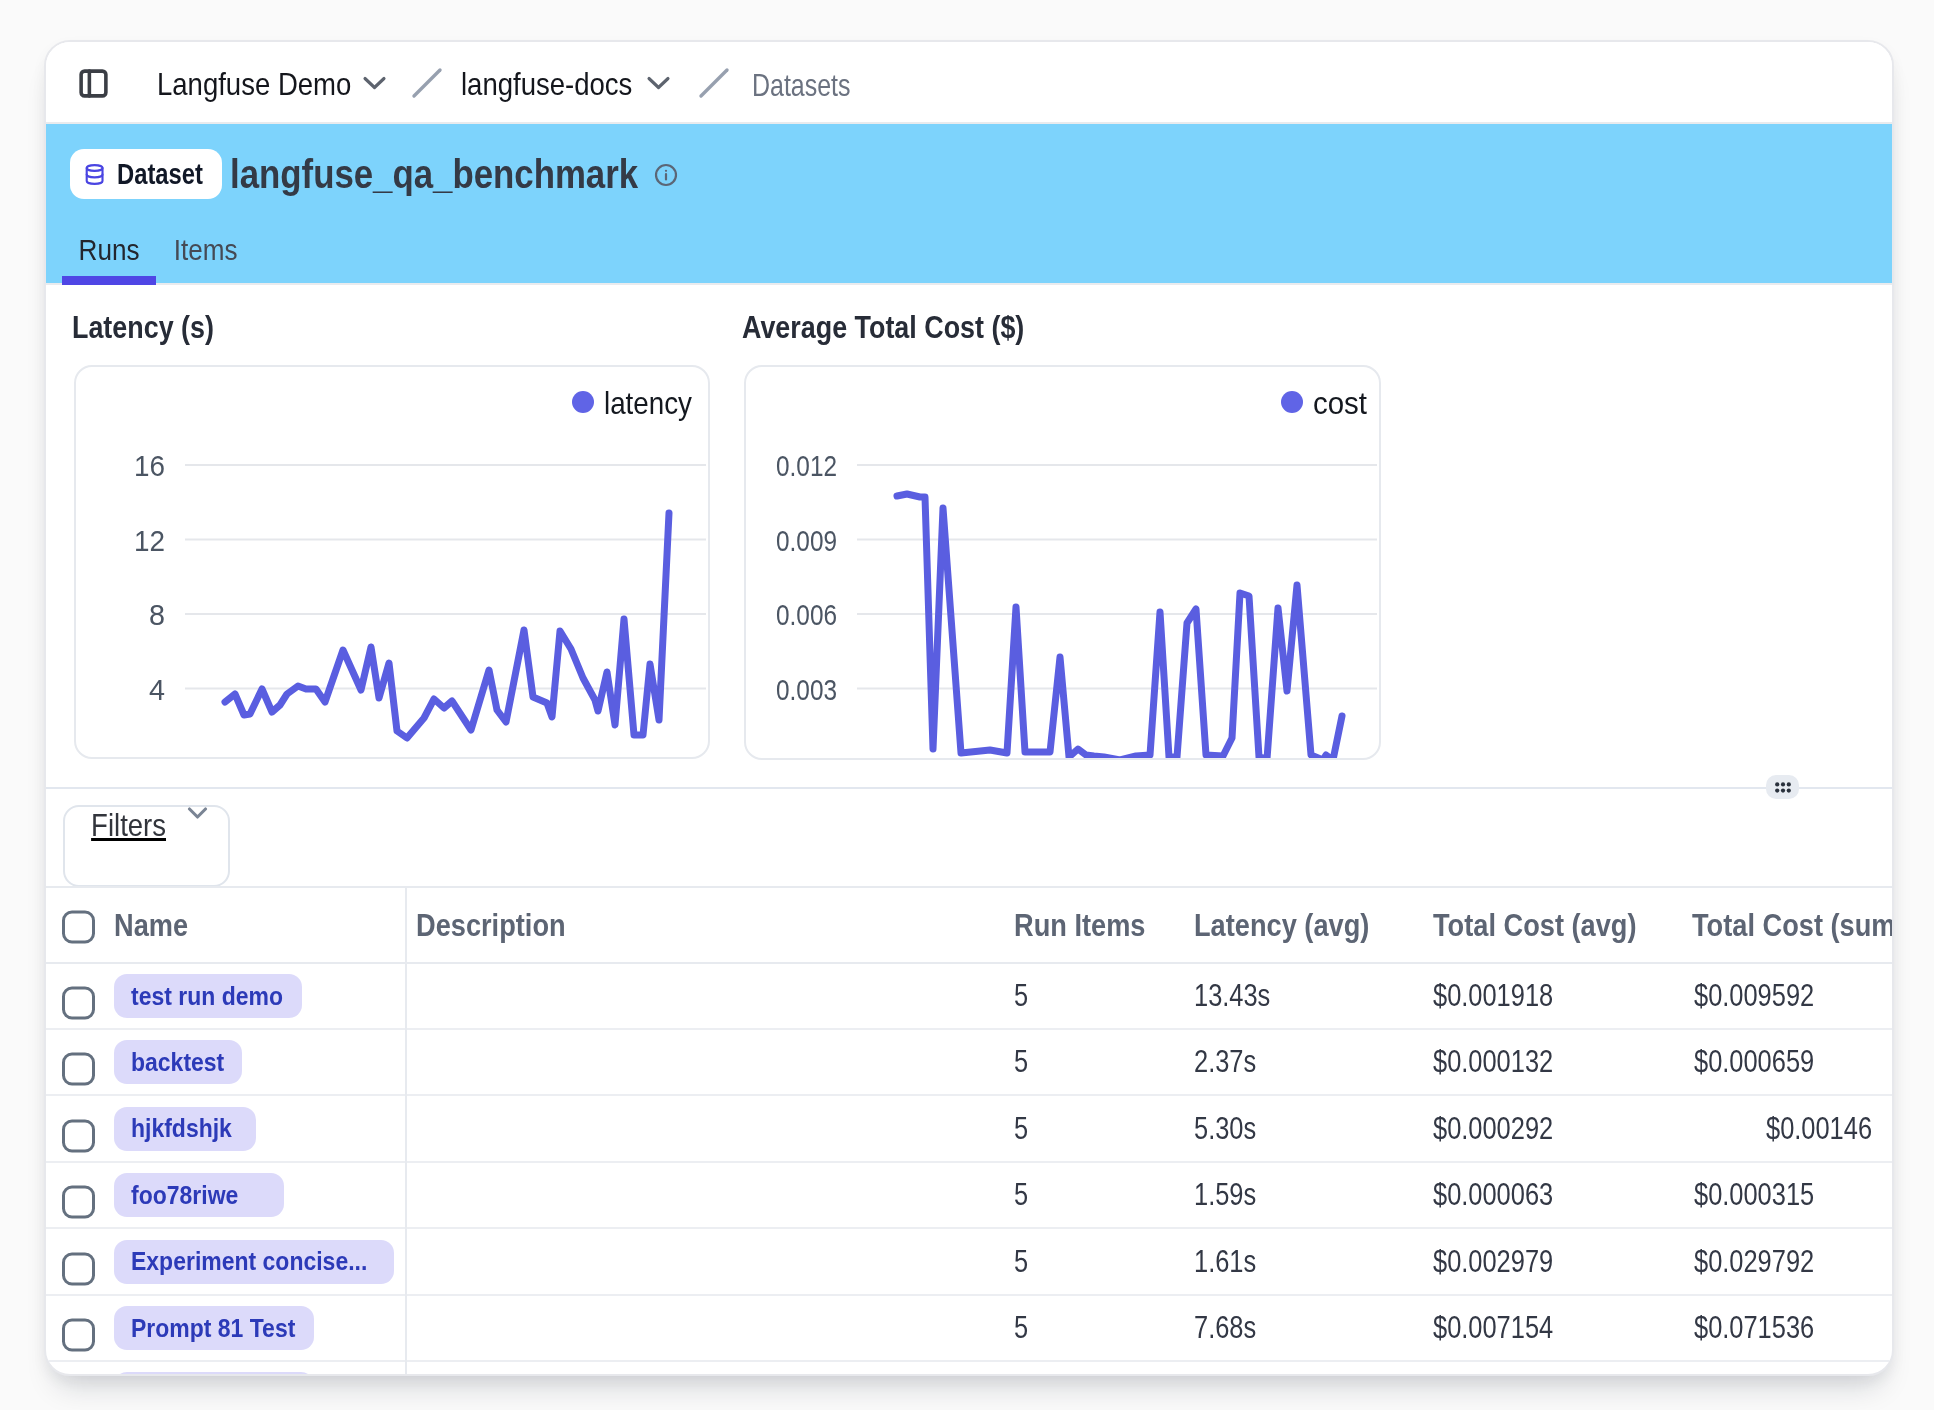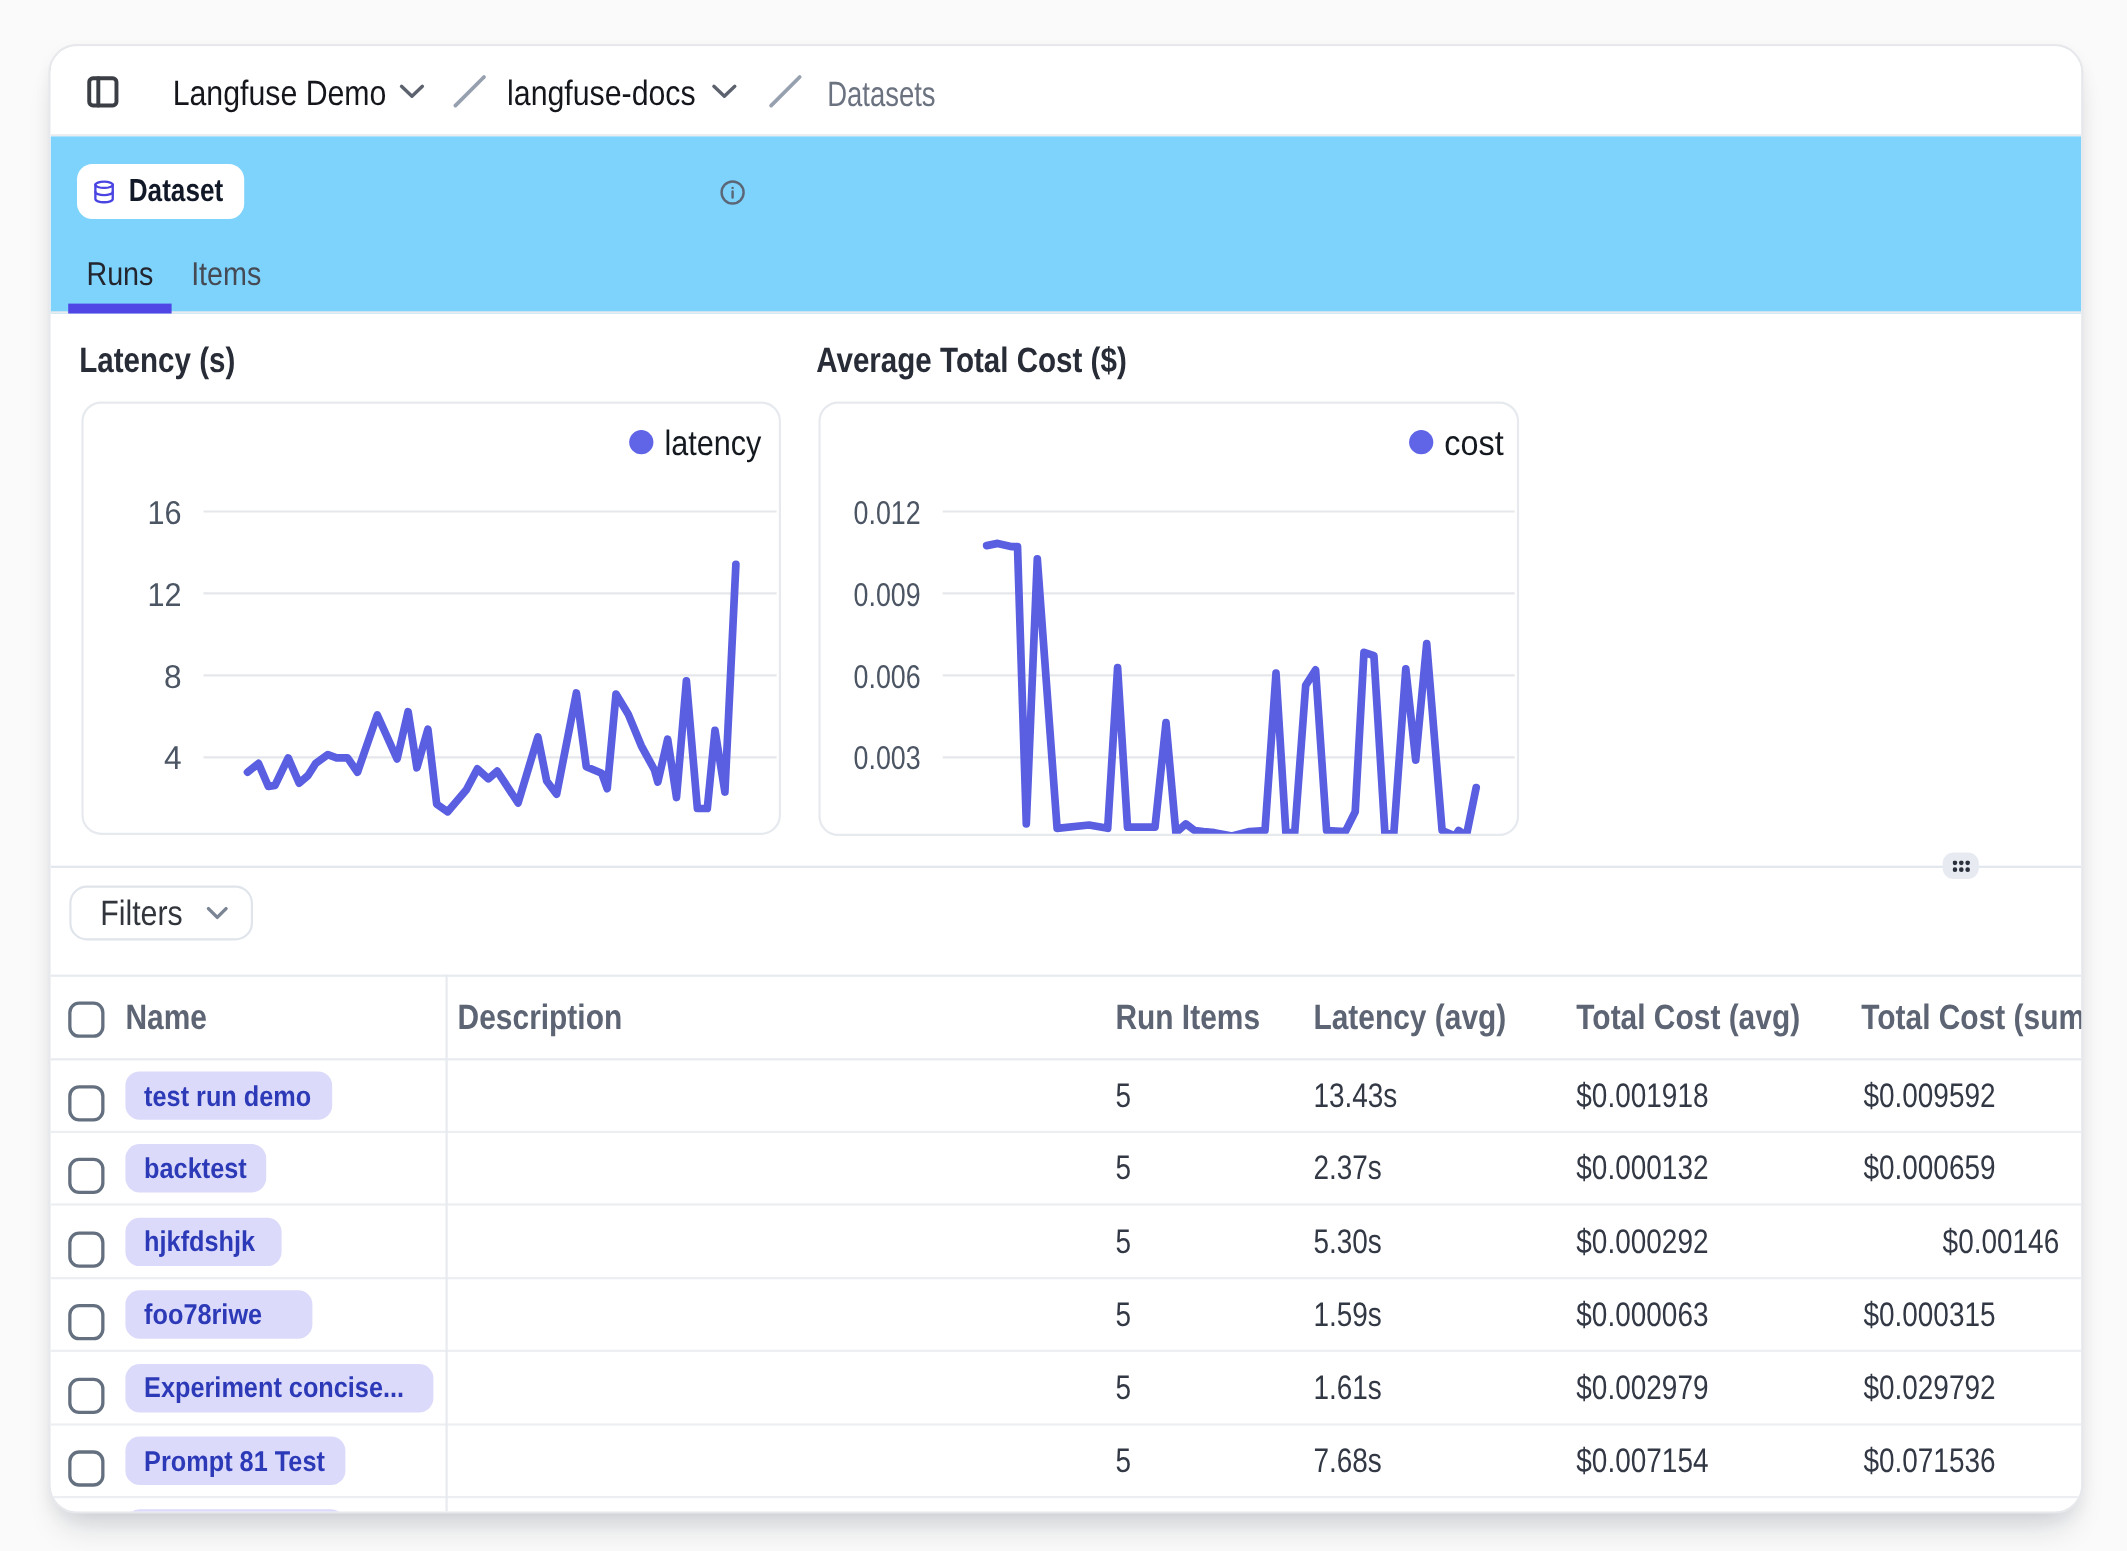--- a/index.html
+++ b/index.html
@@ -24,21 +24,21 @@
   .tabs { position:absolute; left:16px; bottom:0; display:flex; gap:1px; }
   .tab { position:relative; height:58px; padding:0 12px 16px; font-size:30px; display:flex; align-items:flex-end; }
   .tab span { transform:scaleX(.87); transform-origin:50% 50%; }
   .tab.active { color:#23262e; }
   .tab.idle { color:#454a55; }
   .underline { position:absolute; left:0; bottom:-2px; width:100%; height:9px; background:#4f46e5; }
   
   .ctitle { position:absolute; font-size:32px; font-weight:700; color:#272c37; white-space:nowrap; transform:scaleX(.84); transform-origin:0 0; }
   .ccard { position:absolute; background:#fff; border:2px solid #e6e9ee; border-radius:18px; }
   
-  .fbtn { position:absolute; left:17px; top:763px; width:167px; height:50px; background:#fff; border:2px solid #e0e5ec; border-radius:16px; display:flex; align-items:center; justify-content:center; }
+  .fbtn { position:absolute; left:17px; top:763px; width:167px; height:82px; background:#fff; border:2px solid #e0e5ec; border-radius:16px; display:flex; align-items:flex-start; justify-content:center;text-decoration:underline; }
   .fbtn span { font-size:32px; color:#32353c; margin-right:14px; transform:scaleX(.86); transform-origin:50% 50%; }
   
   .thead { position:absolute; left:0; top:844px; width:100%; height:78px; border-top:2px solid #e7eaef; border-bottom:2px solid #e7eaef; }
   .th { position:absolute; top:50%; transform:translateY(-50%); font-size:32px; font-weight:700; color:#5d6574; white-space:nowrap; }
   .th span { display:inline-block; transform:scaleX(.85); transform-origin:0 50%; }
   .vline { position:absolute; left:359px; top:844px; width:2px; bottom:0; background:#e7eaef; }
   .row { position:absolute; left:0; width:100%; height:66px; border-bottom:2px solid #eceef2; }
   .cb { position:absolute; left:16px; top:50%; transform:translateY(-50%); width:33px; height:33px; border:3.5px solid #64707f; border-radius:10px; background:#fff; }
   .pill { position:absolute; left:68px; top:50%; transform:translateY(-50%); height:44px; background:#dcdafa; border-radius:13px; display:flex; align-items:center; overflow:hidden; }
   .pill span { margin-left:17px; font-size:26px; font-weight:700; color:#2c3ab8; white-space:nowrap; transform:scaleX(.884); transform-origin:0 50%; }
@@ -75,20 +75,23 @@
 
   <div class="head">
     <div class="badge">
       <svg width="28" height="31" viewBox="0 0 28 31" fill="none" stroke="#4a45e2" stroke-width="3.1" stroke-linecap="round" stroke-linejoin="round">
           <ellipse cx="14" cy="6" rx="11.5" ry="4.2"></ellipse>
           <path d="M2.5 6 V25 C2.5 27.3 7.6 29.2 14 29.2 S25.5 27.3 25.5 25 V6"></path>
           <path d="M2.5 15.5 C2.5 17.8 7.6 19.7 14 19.7 S25.5 17.8 25.5 15.5"></path>
         </svg>
       <span>Dataset</span>
     </div>
+    <div class="dstitle">
+        <span>langfuse_qa_benchmark</span>
+      </div>
     <svg class="abs" style="left:608px;top:39px" width="24" height="24" viewBox="0 0 24 24" fill="none" stroke="#5b6676" stroke-width="2.2" stroke-linecap="round">
         <circle cx="12" cy="12" r="10"></circle>
         <path d="M12 16.5v-5.5"></path>
         <path d="M12 7.8h.01"></path>
       </svg>
     <div class="tabs">
       <div class="tab active">
           <span>Runs</span>
           <div class="underline"></div>
         </div>

